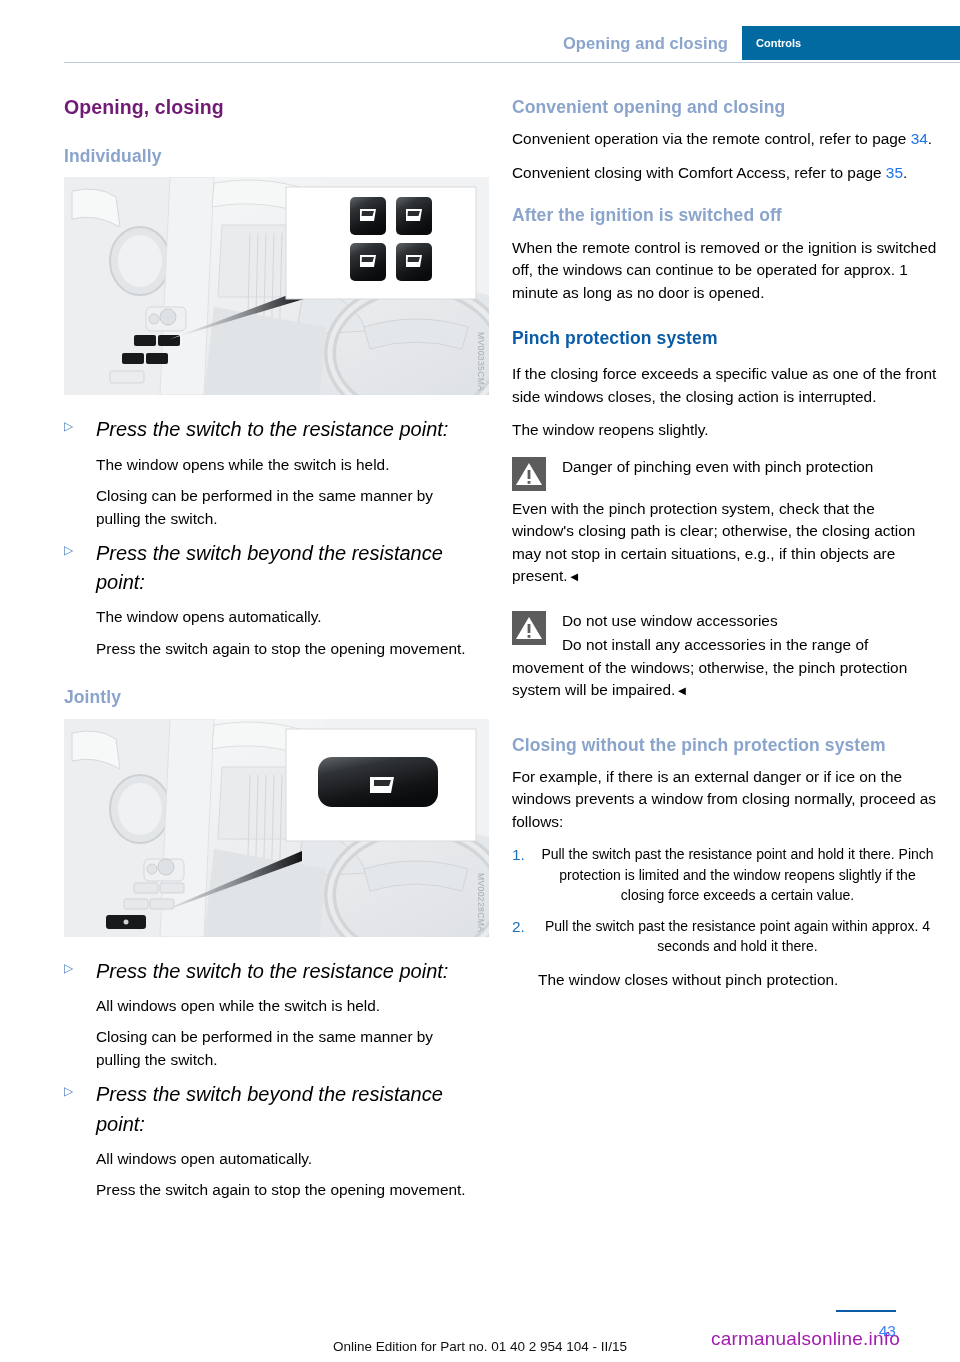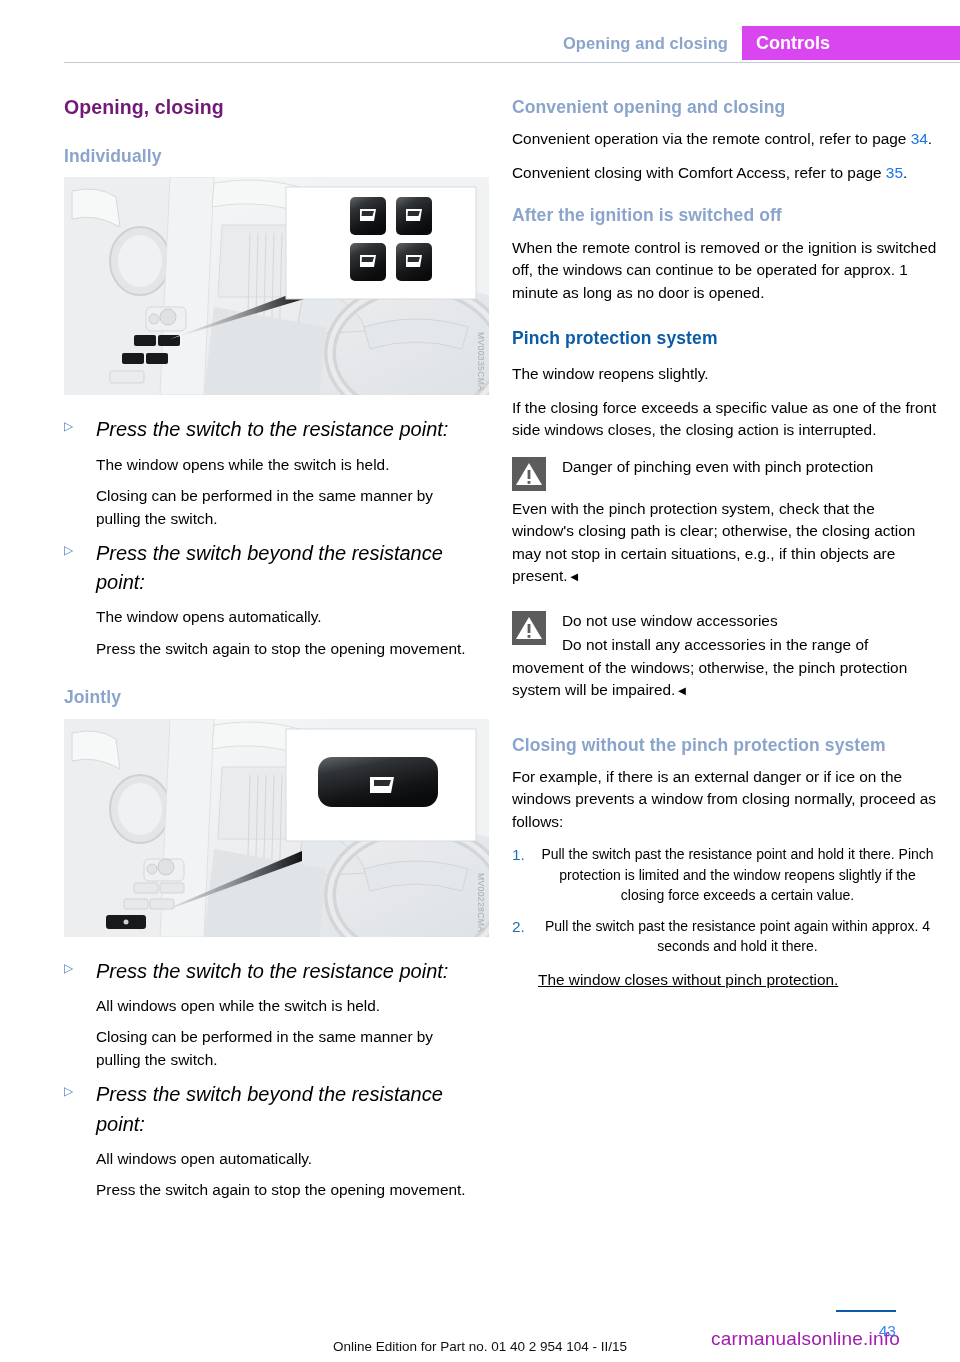--- a/index.html
+++ b/index.html
@@ -10,21 +10,21 @@
   }
   
   .header{position:absolute;left:0;top:0;width:960px;height:64px;}
   .hdr-rule{position:absolute;left:64px;top:62px;width:896px;height:1px;background:#c3cbd6;}
   .hdr-tabs{position:absolute;right:0;top:26px;display:flex;align-items:stretch;height:34px;}
   .tab-inactive{
     color:#8aa4cc;font-weight:bold;font-size:16.5px;
     display:flex;align-items:center;padding:0 14px 0 0;letter-spacing:.1px;
   }
   .tab-active{
-    background:#d946ef;color:#ffffff;font-weight:bold;font-size:18px;
+    background:#0369a1;color:#ffffff;font-weight:bold;font-size:11px;
     display:flex;align-items:center;padding:0 14px;min-width:190px;
   }
   
   .col{position:absolute;top:96px;width:425px;}
   .col-left{left:64px;}
   .col-right{left:512px;}
 
   h1.sec{
     color:#701a75;font-size:19.5px;font-weight:bold;margin:0 0 26px 0;
     letter-spacing:.1px;
@@ -47,21 +47,21 @@
     color:#4f7fc4;font-size:12px;line-height:1.9;width:32px;flex:0 0 32px;
   }
   .btext{font-size:20px;line-height:1.46;flex:1;font-style:italic;}
   .cont{margin:0 16px 9px 32px;font-size:15.4px;line-height:1.46;}
 
   
   .nlist{margin:6px 0 0 0;padding:0;list-style:none;}
   .nlist li{display:flex;margin:0 0 10px 0;}
   .nmark{color:#1a6fb5;font-size:15.4px;line-height:1.46;width:26px;flex:0 0 26px;}
   .ntext{font-size:14px;line-height:1.46;flex:1;text-align:center;}
-  .ncont{margin:12px 0 4px 26px;font-size:15.4px;line-height:1.46;text-decoration:underline;}
+  .ncont{margin:12px 0 4px 26px;font-size:15.4px;line-height:1.46;}
 
   
   .warn{position:relative;margin:14px 0 12px 0;}
   .warn-ico{
     position:absolute;left:0;top:1px;width:34px;height:34px;background:#5c5c5c;
   }
   .warn-ico svg{display:block;}
   .warn-head{margin-left:50px;font-size:15.4px;line-height:1.46;min-height:36px;}
   .warn-body{font-size:15.4px;line-height:1.46;margin:6px 0 0 0;}
   .endmark{font-size:13px;line-height:1;}
@@ -273,22 +273,22 @@
     <span>Convenient operation via the remote control, refer to page </span><span class="pref">34</span><span>.</span>
   </p>
   <p class="body">
     <span>Convenient closing with Comfort Access, refer to page </span><span class="pref">35</span><span>.</span>
   </p>
 
   <h3 class="sub-light" style="margin-top:20px">After the ignition is switched off</h3>
   <p class="body">When the remote control is removed or the ignition is switched off, the windows can continue to be operated for approx. 1 minute as long as no door is opened.</p>
 
   <h2 class="sub" style="margin-top:24px">Pinch protection system</h2>
+  <p class="body">If the closing force exceeds a specific value as one of the front side windows closes, the closing action is interrupted.</p>
   <p class="body">The window reopens slightly.</p>
-  <p class="body">If the closing force exceeds a specific value as one of the front side windows closes, the closing action is interrupted.</p>
 
   <div class="warn">
     <div class="warn-ico">
       <svg width="34" height="34" viewBox="0 0 34 34">
         <rect width="34" height="34" fill="#5c5c5c"></rect>
         <path d="M17 6 L30 28 L4 28 Z" fill="#ffffff"></path>
         <rect x="15.6" y="13" width="2.8" height="9" fill="#5c5c5c"></rect>
         <rect x="15.6" y="24" width="2.8" height="2.8" fill="#5c5c5c"></rect>
       </svg>
     </div>

